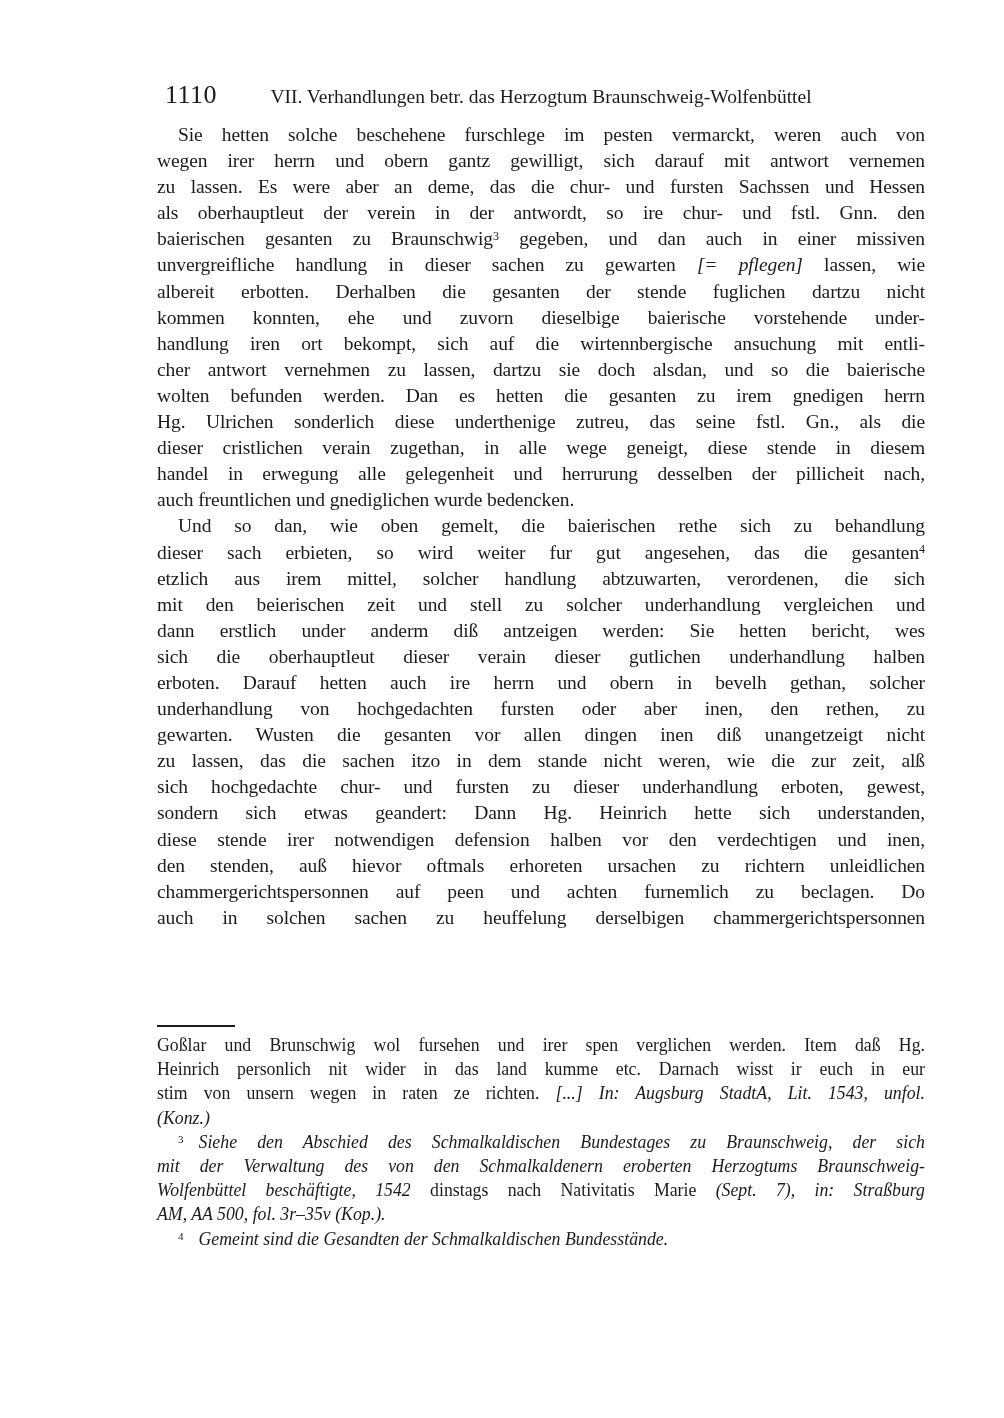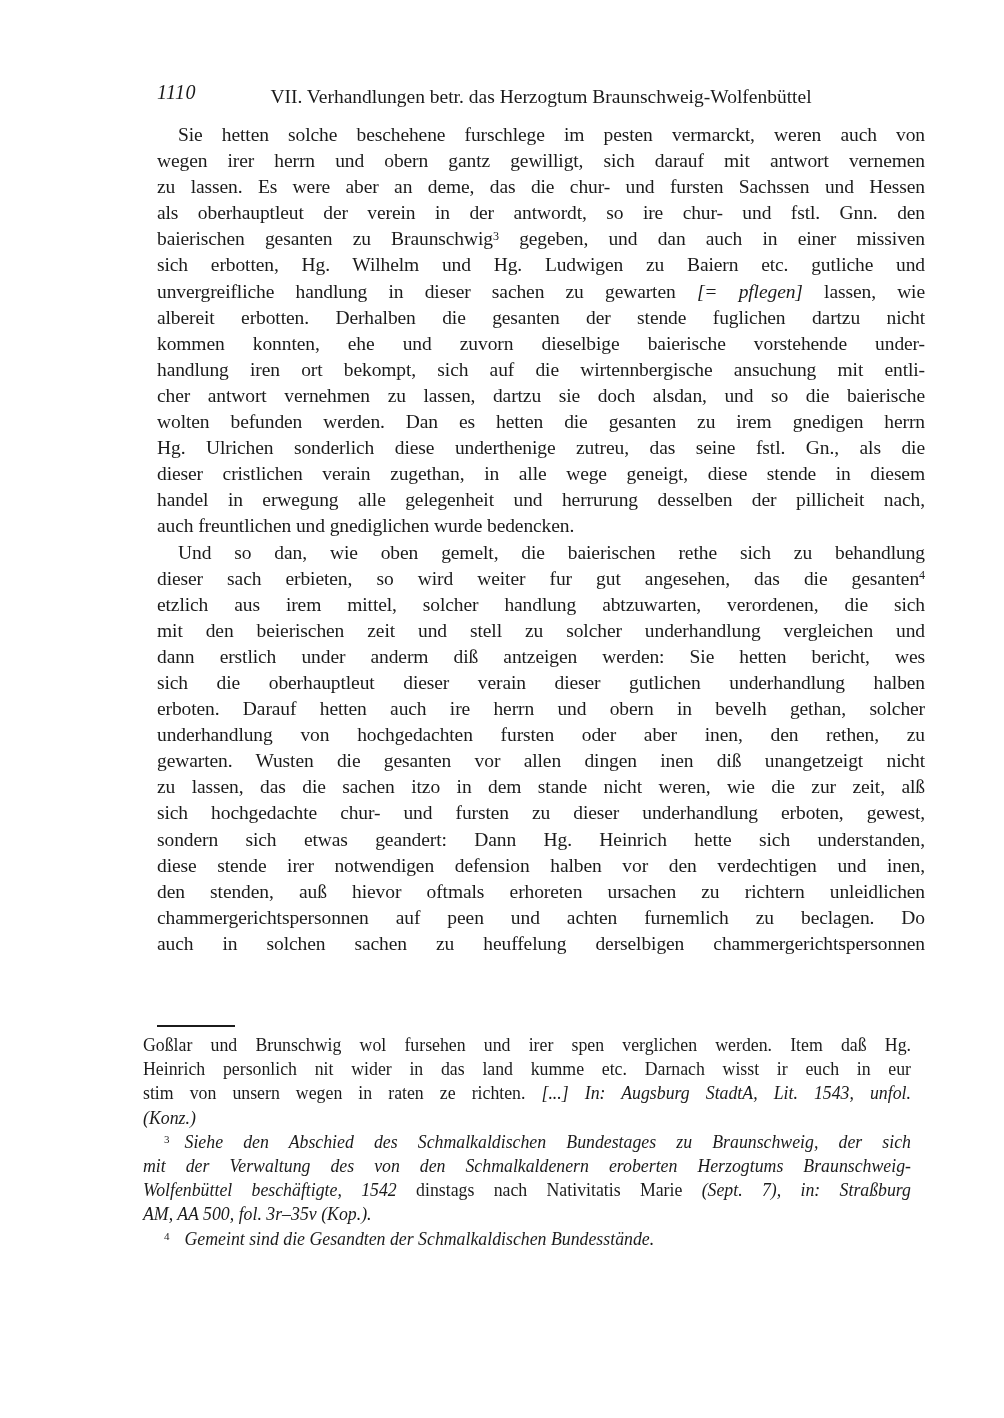--- a/index.html
+++ b/index.html
@@ -7,34 +7,34 @@
     position: relative;
     width: 1004px;
     height: 1418px;
     background: #ffffff;
     color: #1b1b1b;
     font-family: "Liberation Serif", "DejaVu Serif", serif;
     overflow: hidden;
   }
   .header { position:absolute; left:157px; top:0; width:768px; height:120px; }
   .page-num {
-    position:absolute; left:0; top:82px;
-    font-size:20px; line-height:1; letter-spacing:0.5px;font-style:italic;
+    position:absolute; left:8px; top:82px;
+    font-size:26px; line-height:1; letter-spacing:0.5px;
   }
   .running-title {
     position:absolute; left:0; right:0; top:87px;
     font-size:19.5px; line-height:1; text-align:center;
   }
   .body-text {
     position:absolute; left:157px; top:122px; width:768px;
     font-size:19.5px; line-height:26.1px;
     letter-spacing:-0.1px;
   }
   .footnotes {
-    position:absolute; left:143px; top:1033px; width:768px;
+    position:absolute; left:157px; top:1033px; width:768px;
     font-size:17.8px; line-height:24.2px;
   }
   .fn-rule {
     position:absolute; left:157px; top:1025px; width:78px; height:0;
     border-top:2px solid #1b1b1b;
   }
   .line { text-align: justify; text-align-last: justify; }
   .line.last { text-align-last: left; }
   .line.indent { text-indent: 21px; }
   .i { font-style: italic; }
@@ -49,21 +49,20 @@
     <span class="page-num">1110</span>
     <span class="running-title">VII. Verhandlungen betr. das Herzogtum Braunschweig-Wolfenbüttel</span>
   </div>
 
   <div class="body-text" id="body-text">
       <div class="line indent"><span>Sie hetten solche beschehene furschlege im pesten vermarckt, weren auch von</span></div>
       <div class="line"><span>wegen irer herrn und obern gantz gewilligt, sich darauf mit antwort vernemen</span></div>
       <div class="line"><span>zu lassen. Es were aber an deme, das die chur- und fursten Sachssen und Hessen</span></div>
       <div class="line"><span>als oberhauptleut der verein in der antwordt, so ire chur- und fstl. Gnn. den</span></div>
       <div class="line"><span>baierischen gesanten zu Braunschwig</span><span class="sup">3</span><span> gegeben, und dan auch in einer missiven</span></div>
-      <div class="line"><span>sich erbotten, Hg. Wilhelm und Hg. Ludwigen zu Baiern etc. gutliche und</span></div>
       <div class="line"><span>unvergreifliche handlung in dieser sachen zu gewarten </span><span class="i">[= pflegen]</span><span> lassen, wie</span></div>
       <div class="line"><span>albereit erbotten. Derhalben die gesanten der stende fuglichen dartzu nicht</span></div>
       <div class="line"><span>kommen konnten, ehe und zuvorn dieselbige baierische vorstehende under-</span></div>
       <div class="line"><span>handlung iren ort bekompt, sich auf die wirtennbergische ansuchung mit entli-</span></div>
       <div class="line"><span>cher antwort vernehmen zu lassen, dartzu sie doch alsdan, und so die baierische</span></div>
       <div class="line"><span>wolten befunden werden. Dan es hetten die gesanten zu irem gnedigen herrn</span></div>
       <div class="line"><span>Hg. Ulrichen sonderlich diese underthenige zutreu, das seine fstl. Gn., als die</span></div>
       <div class="line"><span>dieser cristlichen verain zugethan, in alle wege geneigt, diese stende in diesem</span></div>
       <div class="line"><span>handel in erwegung alle gelegenheit und herrurung desselben der pillicheit nach,</span></div>
       <div class="line last"><span>auch freuntlichen und gnediglichen wurde bedencken.</span></div>

